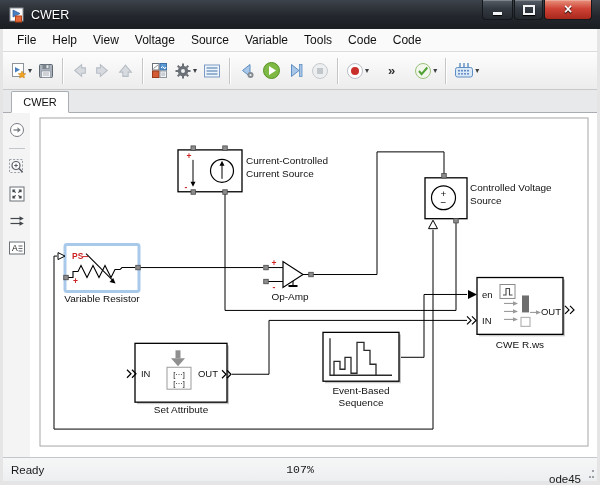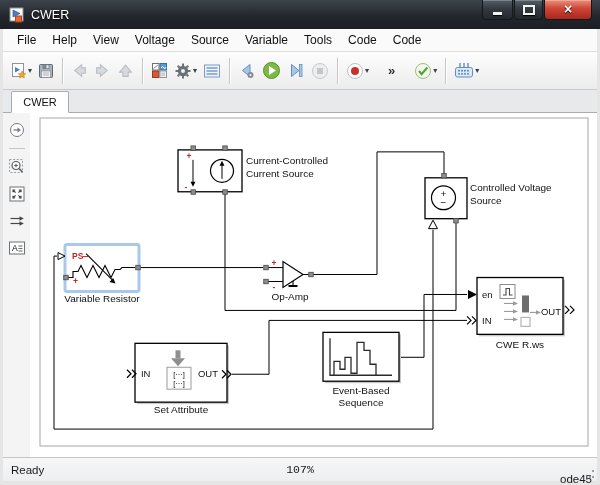--- a/index.html
+++ b/index.html
@@ -38,21 +38,21 @@
   .main{flex:1 1 auto;display:flex;min-height:0;background:#fff;}
   .toolstrip{width:27px;flex:0 0 auto;background:#f4f4f4;display:flex;flex-direction:column;align-items:center;padding-top:8px;gap:9px;}
   .ts-sep{width:16px;height:1px;background:#c3c6ca;}
   .canvas-region{flex:1 1 auto;position:relative;min-width:0;}
   .canvas-region svg{position:absolute;inset:0;width:100%;height:100%;}
   
   .statusbar{height:23px;background:linear-gradient(#f6f6f6,#eceff1);border-top:1px solid #c3c7cb;
     position:relative;display:flex;align-items:center;font-size:11.5px;color:#17191b;flex:0 0 auto;}
   .status-left{margin-left:8px;}
   .status-center{position:absolute;left:0;right:0;text-align:center;font-family:Liberation Mono, monospace;}
-  .status-right{position:absolute;right:5px;margin-top:18px;}
+  .status-right{position:absolute;right:16px;margin-top:18px;}
   .grip{position:absolute;right:3px;bottom:3px;width:8px;height:8px;
     background:radial-gradient(circle at 7px 1px,#9aa0a6 1px,transparent 1.2px),
                radial-gradient(circle at 7px 7px,#9aa0a6 1px,transparent 1.2px),
                radial-gradient(circle at 4px 7px,#9aa0a6 1px,transparent 1.2px);}
   
   text{font-family:"Liberation Sans","DejaVu Sans",sans-serif;fill:#111;}
   .blk-label{font-size:10px;}
   .port-label{font-size:9.5px;}
   .sign{font-size:8.5px;font-weight:bold;fill:#cc2222;}
   .wire{fill:none;stroke:#000;stroke-width:1;}

